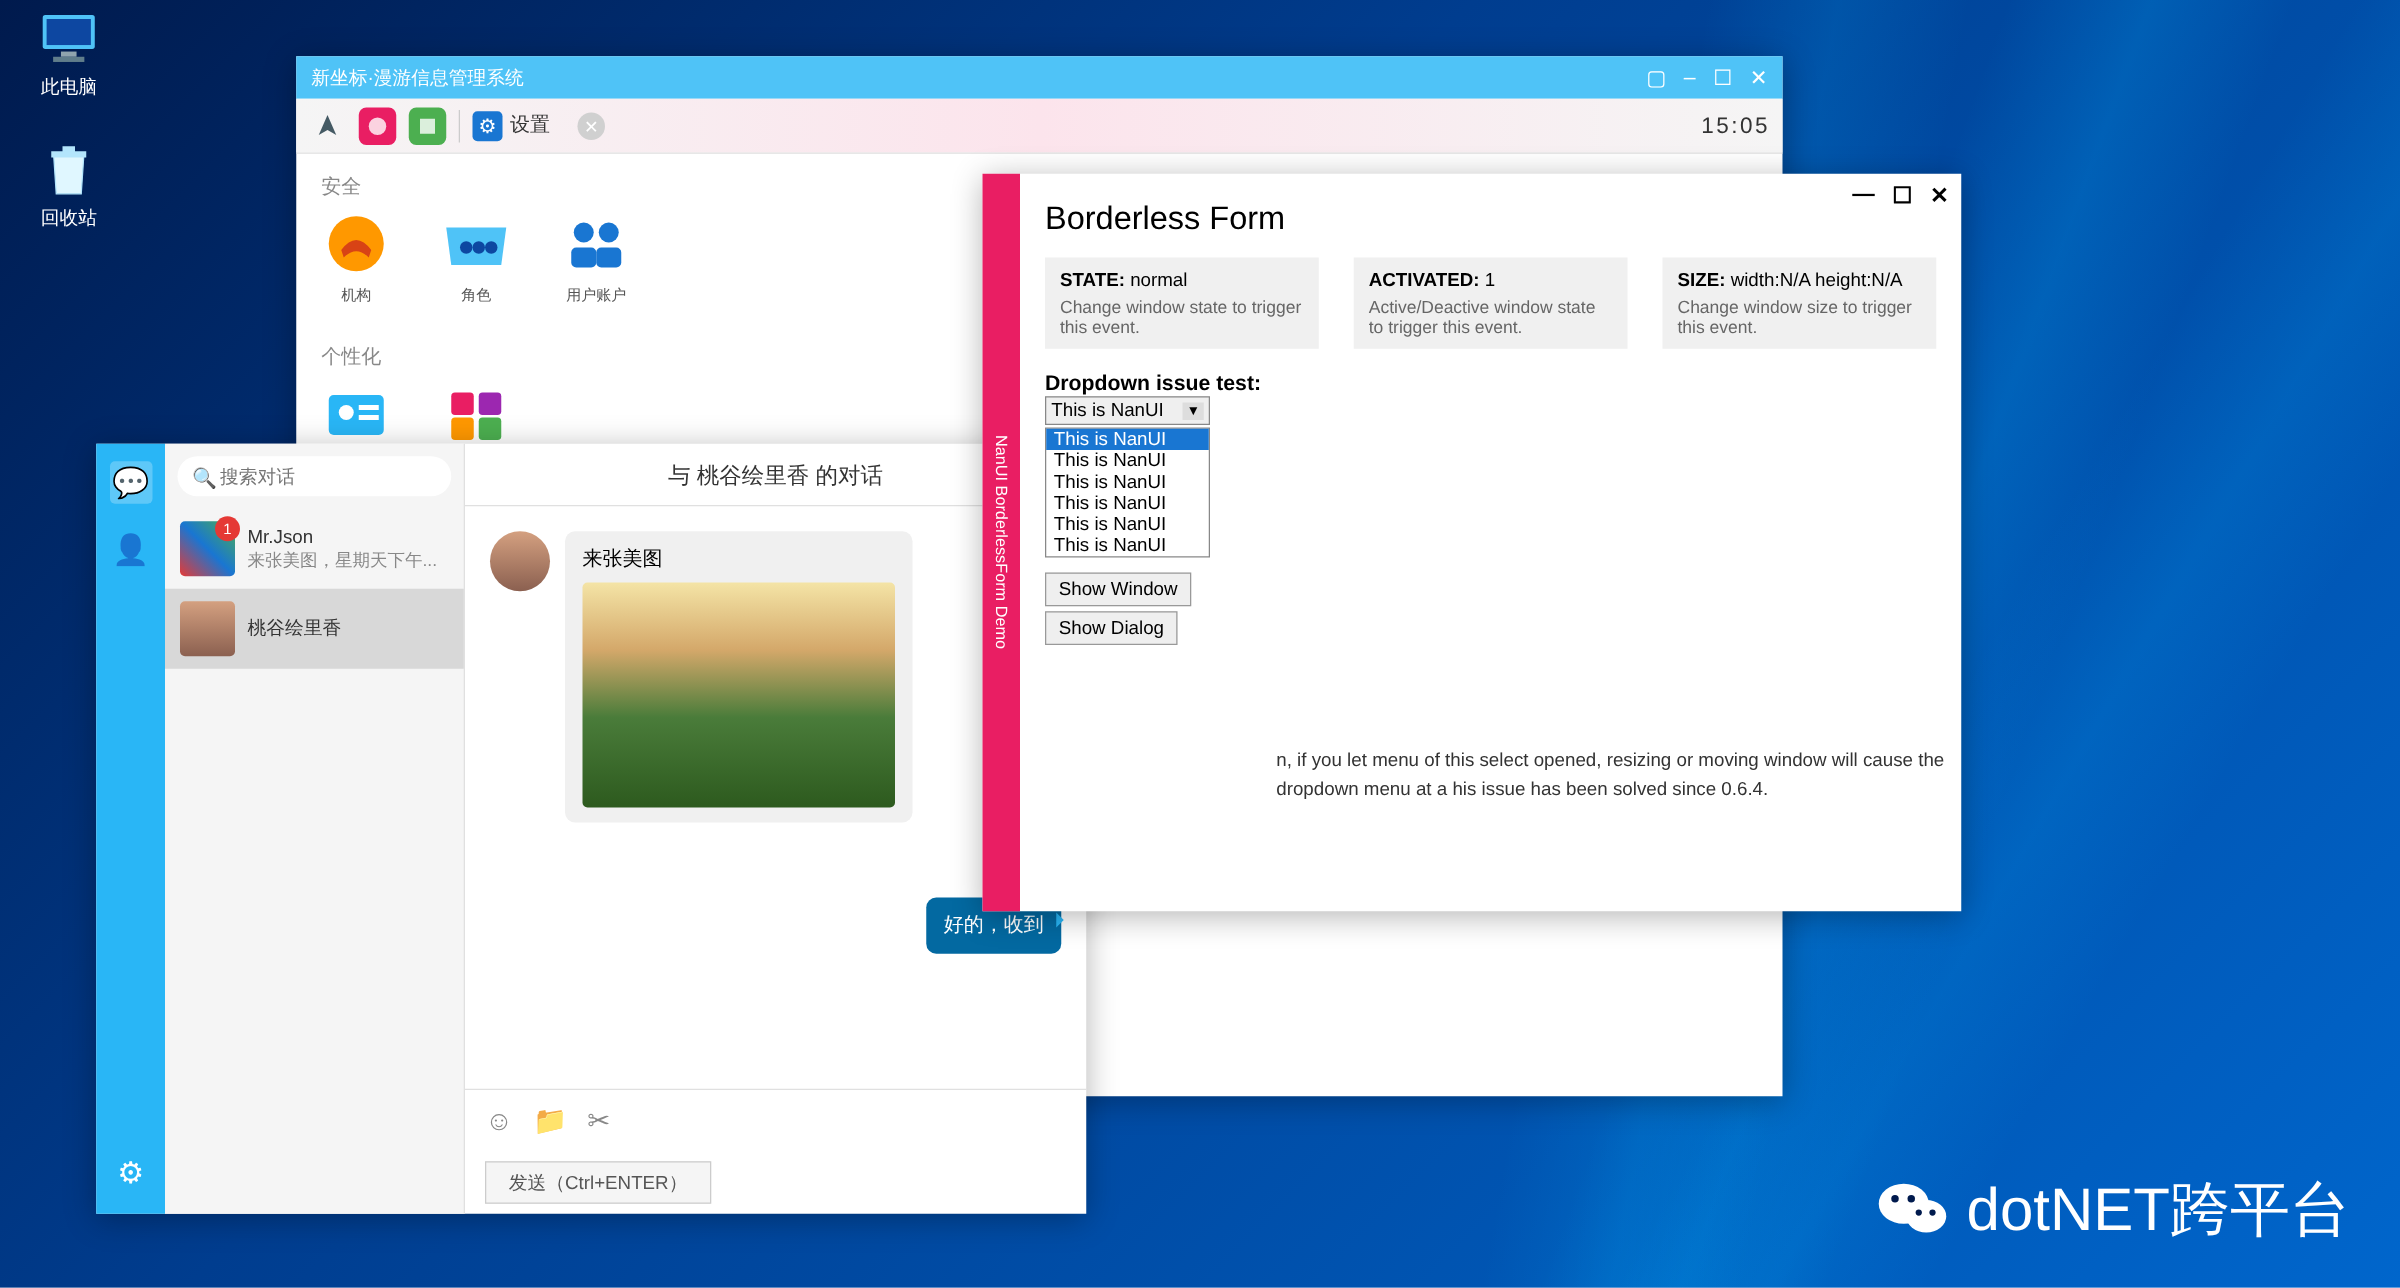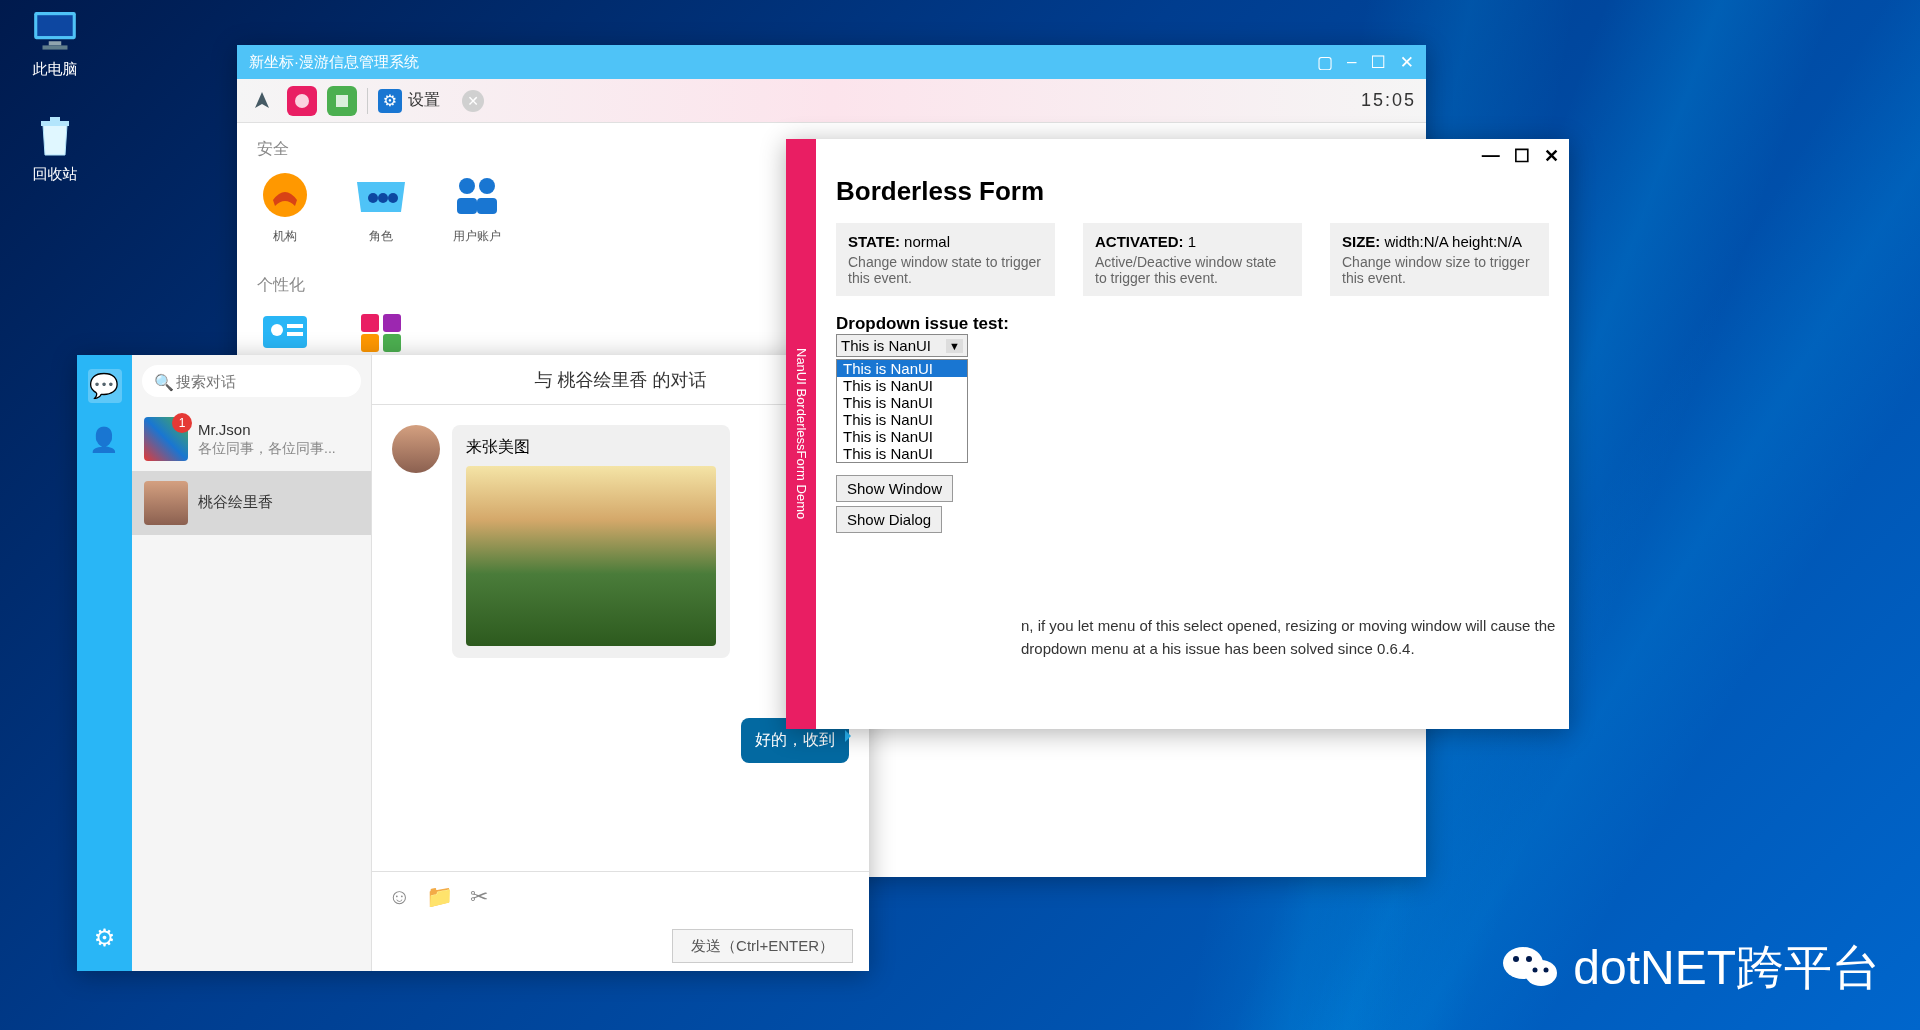--- a/index.html
+++ b/index.html
@@ -57,30 +57,30 @@
 .chat-messages { flex: 1; padding: 20px; overflow-y: auto; }
 .msg-row { display: flex; margin-bottom: 20px; align-items: flex-start; gap: 12px; }
 .msg-row.sent { justify-content: flex-end; }
 .msg-avatar { width: 48px; height: 48px; border-radius: 50%; background: #ccc; flex-shrink: 0; }
 .msg-bubble { max-width: 300px; padding: 12px 14px; border-radius: 8px; background: #f0f0f0; font-size: 16px; }
 .msg-bubble.sent { background: #0369a1; color: #fff; position: relative; }
 .msg-bubble.sent::after { content: ''; position: absolute; right: -8px; top: 12px; border: 6px solid transparent; border-left-color: #29B6F6; }
 .msg-image { width: 250px; height: 180px; background: linear-gradient(180deg, #f4e4a6 0%, #d4a86a 30%, #4a7c3a 60%, #2d5a1e 100%); margin-top: 8px; border-radius: 4px; }
 .chat-input-bar { height: 50px; border-top: 1px solid #e0e0e0; display: flex; align-items: center; padding: 0 16px; gap: 16px; }
 .chat-input-bar .input-icon { color: #888; font-size: 22px; }
-.chat-send-row { height: 50px; display: flex; justify-content: flex-end; padding: 8px 16px; }
+.chat-send-row { height: 50px; display: flex; justify-content: flex-start; padding: 8px 16px; }
 .send-btn { padding: 6px 18px; border: 1px solid #ccc; background: #f5f5f5; font-size: 15px; color: #555; }
 
 
 .border-window { position: absolute; left: 786px; top: 139px; width: 783px; height: 590px; background: #fff; display: flex; box-shadow: 0 4px 24px rgba(0,0,0,0.3); }
 .border-sidebar { width: 30px; background: #E91E63; writing-mode: vertical-rl; text-orientation: mixed; color: #fff; font-size: 13px; display: flex; align-items: center; justify-content: center; padding: 12px 0; }
 .border-content { flex: 1; padding: 14px 20px; position: relative; }
 .border-controls { position: absolute; right: 10px; top: 6px; display: flex; gap: 14px; font-size: 18px; }
 .border-controls span { cursor: pointer; font-weight: bold; }
-.border-title { font-size: 26px; font-weight: bold; margin-bottom: 16px; margin-top: 23px; }
+.border-title { font-size: 26px; font-weight: normal; margin-bottom: 16px; margin-top: 6px; }
 .status-row { display: flex; gap: 28px; margin-bottom: 18px; }
 .status-box { flex: 1; background: #f0f0f0; padding: 10px 12px; font-size: 15px; }
 .status-box b { font-weight: bold; }
 .status-desc { color: #666; font-size: 14px; margin-top: 4px; }
 .dropdown-label { font-weight: bold; font-size: 17px; }
 .dropdown-select { border: 1px solid #888; padding: 2px 4px; font-size: 15px; background: #efefef; margin-bottom: 2px; display: inline-flex; align-items: center; width: 132px; }
 .dropdown-select::after { content: '▼'; margin-left: auto; font-size: 11px; background: #ddd; padding: 1px 3px; }
 .dropdown-list { border: 1px solid #888; width: 132px; background: #fff; font-size: 15px; position: relative; z-index: 10; }
 .dropdown-list div { padding: 0 6px; }
 .dropdown-list div.selected { background: #1976D2; color: #fff; }
@@ -214,21 +214,21 @@
     <div class="chat-search chat-search-wrap">
       <span class="search-icon">🔍</span>
       <input type="text" placeholder="搜索对话" style="">
     </div>
     <div class="contact-item">
       <div class="contact-avatar" style="background:linear-gradient(45deg,#e53935,#1976D2,#4CAF50);">
         <div class="contact-badge">1</div>
       </div>
       <div class="contact-info">
         <div class="contact-name">Mr.Json</div>
-        <div class="contact-preview">各位同事，各位同事...</div>
+        <div class="contact-preview">来张美图，星期天下午...</div>
       </div>
     </div>
     <div class="contact-item active">
       <div class="contact-avatar" style="background:linear-gradient(180deg,#d4a080,#8b6050);"></div>
       <div class="contact-info">
         <div class="contact-name">桃谷绘里香</div>
       </div>
     </div>
   </div>
   <div class="chat-main">

